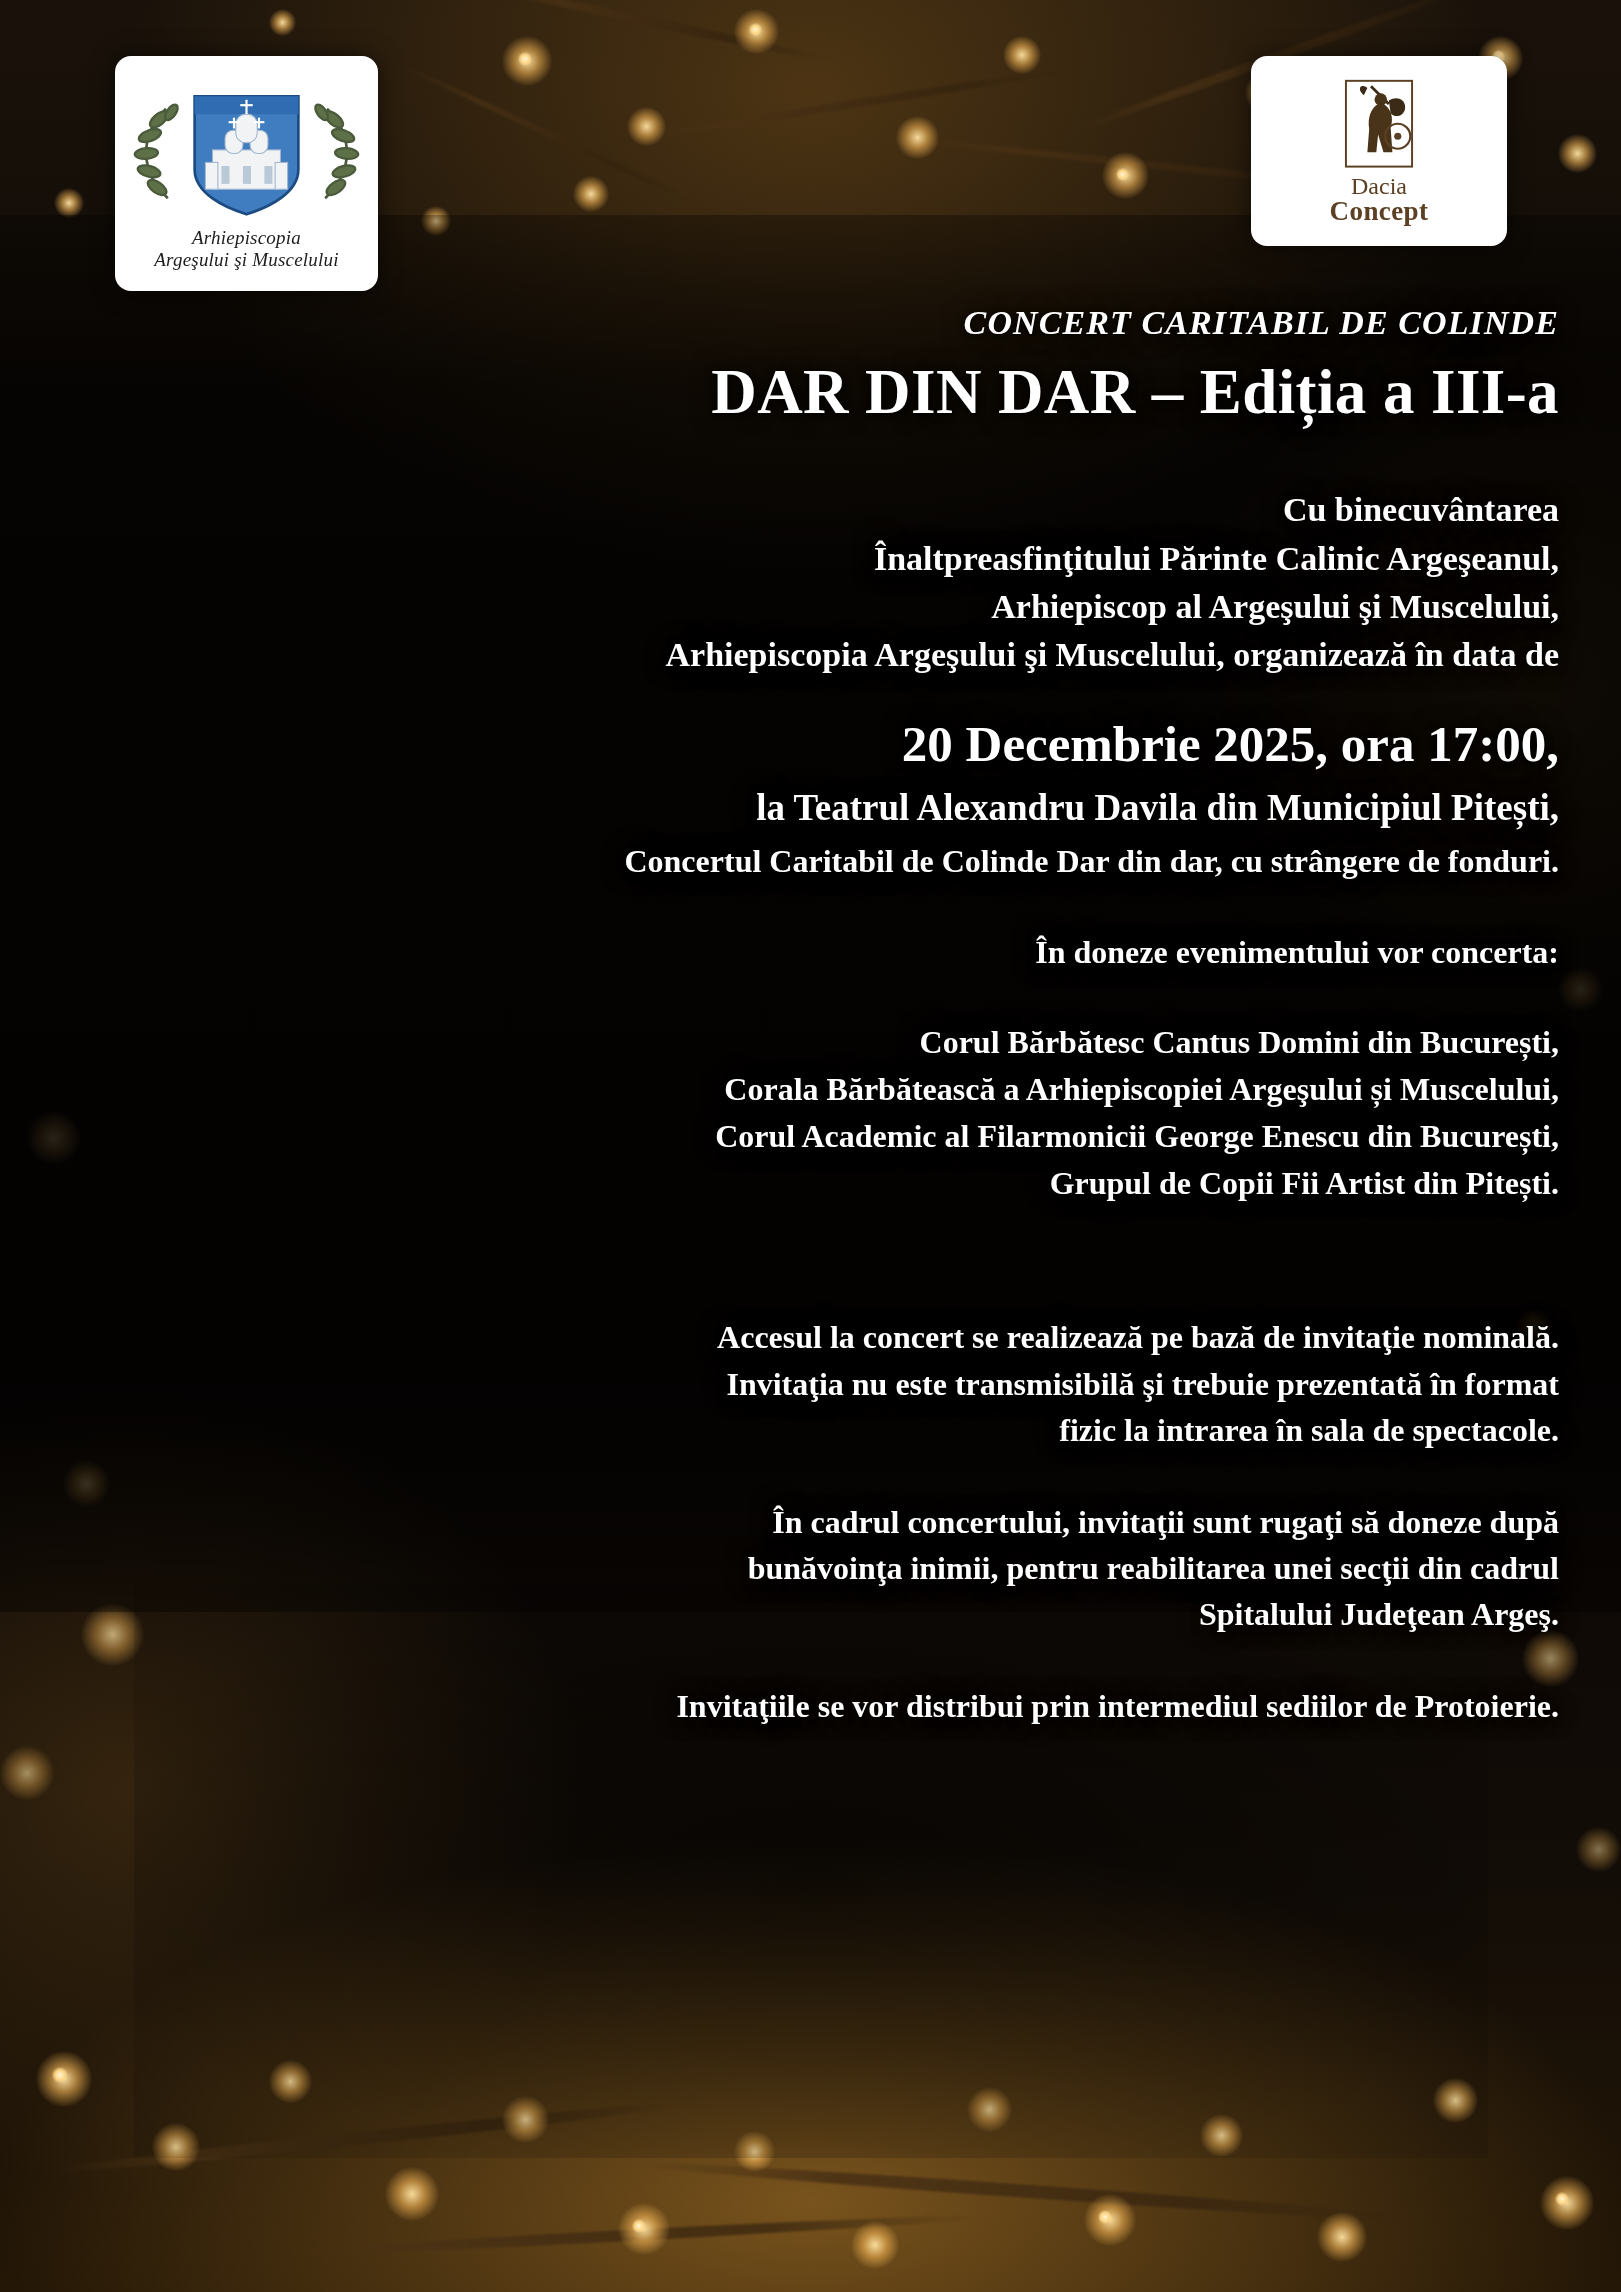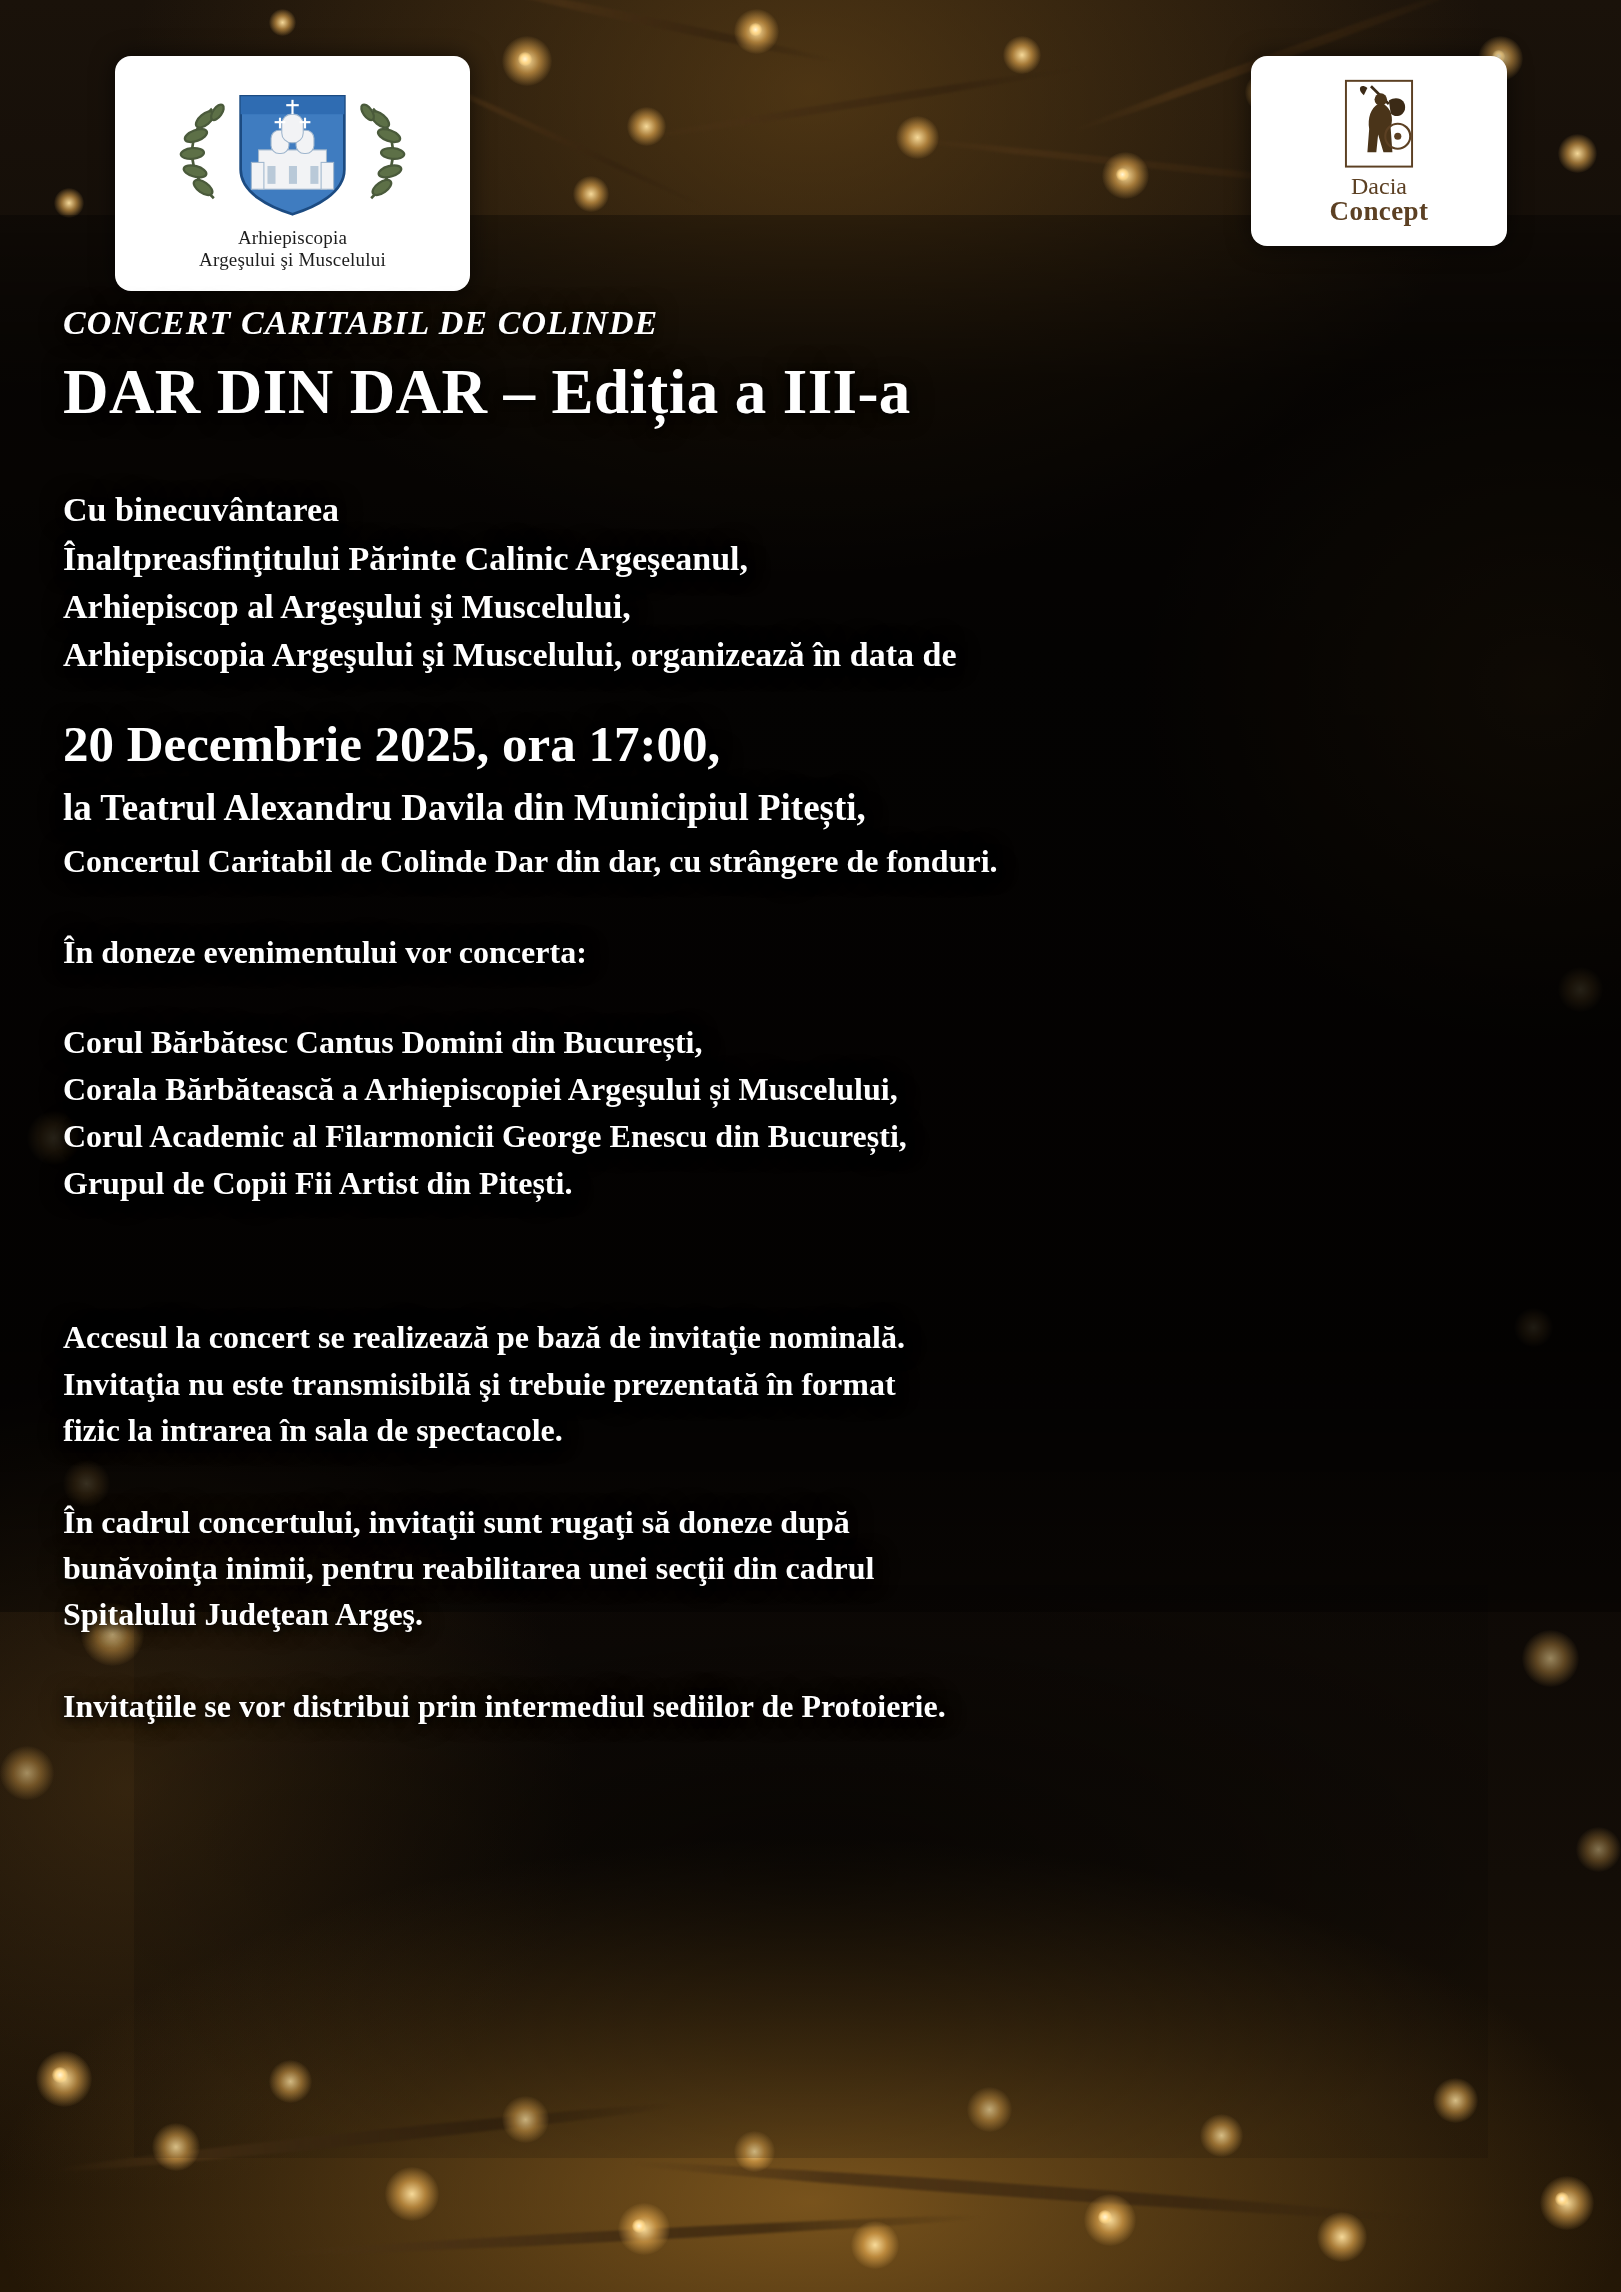--- a/index.html
+++ b/index.html
@@ -70,23 +70,24 @@
     background: #ffffff;
     border-radius: 16px;
     box-shadow: 0 0 23px rgba(0,0,0,0.6);
     display: flex;
     flex-direction: column;
     align-items: center;
     justify-content: center;
   }
   #logo-left {
     left: 115px; top: 56px;
-    width: 355px; height: 235px;
+    width: 263px; height: 235px;
     padding: 7.2px 9px 9px;
     box-sizing: border-box;
+    font-style: italic;
   }
   #logo-right {
     right: 115px; top: 56px;
     width: 256px; height: 190px;
     box-sizing: border-box;
   }
   .crest-wrap { position: relative; width: 269px; height: 152px; }
   .crest-caption {
     margin-top: 1.8px;
     color: #1d1d1d;
@@ -105,21 +106,21 @@
     line-height: 1.02;
   }
   .dacia-text .l1 { font-size: 24px; }
   .dacia-text .l2 { font-size: 27px; font-weight: 700; letter-spacing: 0.4px; }
 
   
   .content {
     position: absolute;
     left: 0; right: 0;
     top: 304px;
-    text-align: left;
+    text-align: right;
     padding: 0 63px;
     box-sizing: border-box;
   }
   .shadowed { text-shadow: 0 1.8px 9px rgba(0,0,0,0.9), 0 0 23px rgba(0,0,0,0.7); }
 
   .kicker {
     font-size: 34px;
     font-weight: 700;
     font-style: italic;
     letter-spacing: 1.1px;

